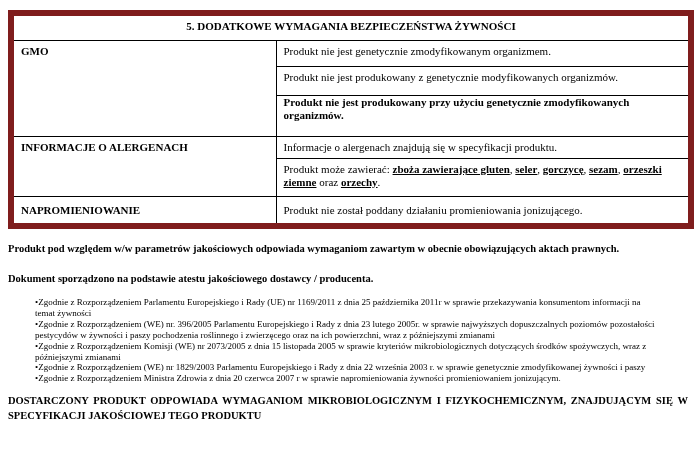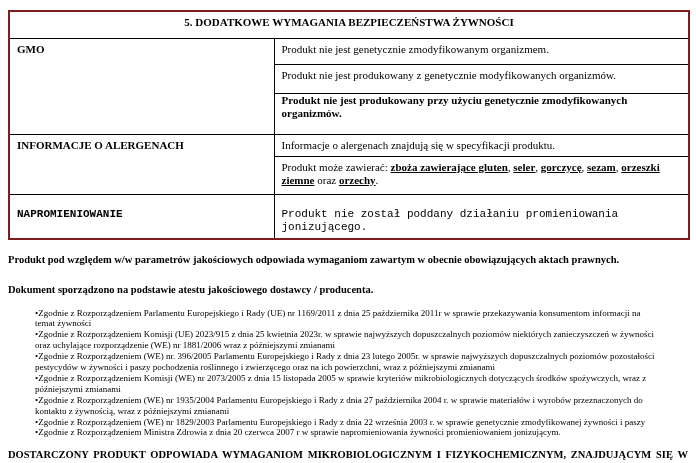--- a/index.html
+++ b/index.html
@@ -9,21 +9,21 @@
     color: #000;
     -webkit-font-smoothing: antialiased;
   }
   .doc { padding: 10px 8px 0 8px; }
 
   
   table.spec {
     border-collapse: collapse;
     width: 680px;
     table-layout: fixed;
-    border: 2px solid #7f1d1d;
+    border: 6px solid #7f1d1d;
   }
   table.spec td {
     border: 1px solid #000;
     font-size: 11px;
     line-height: 13.5px;
     vertical-align: top;
     padding: 4px 7px 3px 7px;
     overflow: hidden;
   }
   td.title-cell {
@@ -35,21 +35,21 @@
   }
   td.label-cell { font-weight: bold; padding-left: 6px; }
   tr.r-title { height: 27px; }
   tr.r-g1 { height: 26px; }
   tr.r-g2 { height: 29px; }
   tr.r-g3 { height: 41px; }
   tr.r-a1 { height: 22px; }
   tr.r-a2 { height: 38px; }
   tr.r-n  { height: 30px; }
   tr.r-g3 td.val { padding-top: 0; font-weight: bold; }
-  tr.r-n  td { padding-top: 13px; font-family: Liberation Mono, monospace; }
+  tr.r-n  td { padding-top: 7px; }
   .narrow370 { display: inline-block; max-width: 368px; }
   .narrow385 { display: inline-block; max-width: 385px; }
 
   
   .para {
     font-weight: bold;
     font-size: 10.5px;
     line-height: 12px;
     margin: 0;
   }
@@ -114,23 +114,21 @@
     </tr>
   </tbody>
     </table>
 
   <p class="para para-2">Produkt pod względem w/w parametrów jakościowych odpowiada wymaganiom zawartym w obecnie obowiązujących aktach prawnych.</p>
 
   <p class="para para-1">Dokument sporządzono na podstawie atestu jakościowego dostawcy / producenta.</p>
 
   <div class="bullets">
     <div class="bullet">Zgodnie z Rozporządzeniem Parlamentu Europejskiego i Rady (UE) nr 1169/2011 z dnia 25 października 2011r w sprawie przekazywania konsumentom informacji na temat żywności</div>
-    <div class="bullet">Zgodnie z Rozporządzeniem Komisji (UE) 2023/915 z dnia 25 kwietnia 2023r. w sprawie najwyższych dopuszczalnych poziomów niektórych zanieczyszczeń w żywności oraz uchylające rozporządzenie (WE) nr 1881/2006 wraz z późniejszymi zmianami</div>
     <div class="bullet">Zgodnie z Rozporządzeniem (WE) nr. 396/2005 Parlamentu Europejskiego i Rady z dnia 23 lutego 2005r. w sprawie najwyższych dopuszczalnych poziomów pozostałości pestycydów w żywności i paszy pochodzenia roślinnego i zwierzęcego oraz na ich powierzchni, wraz z późniejszymi zmianami</div>
     <div class="bullet">Zgodnie z Rozporządzeniem Komisji (WE) nr 2073/2005 z dnia 15 listopada 2005 w sprawie kryteriów mikrobiologicznych dotyczących środków spożywczych, wraz z późniejszymi zmianami</div>
-    <div class="bullet">Zgodnie z Rozporządzeniem (WE) nr 1935/2004 Parlamentu Europejskiego i Rady z dnia 27 października 2004 r. w sprawie materiałów i wyrobów przeznaczonych do kontaktu z żywnością, wraz z późniejszymi zmianami</div>
     <div class="bullet">Zgodnie z Rozporządzeniem (WE) nr 1829/2003 Parlamentu Europejskiego i Rady z dnia 22 września 2003 r. w sprawie genetycznie zmodyfikowanej żywności i paszy</div>
     <div class="bullet">Zgodnie z Rozporządzeniem Ministra Zdrowia z dnia 20 czerwca 2007 r w sprawie napromieniowania żywności promieniowaniem jonizującym.</div>
   </div>
 
   <p class="closing">DOSTARCZONY PRODUKT ODPOWIADA WYMAGANIOM MIKROBIOLOGICZNYM I FIZYKOCHEMICZNYM, ZNAJDUJĄCYM SIĘ W SPECYFIKACJI JAKOŚCIOWEJ TEGO PRODUKTU</p>
 
 </div>
 
 </body></html>

